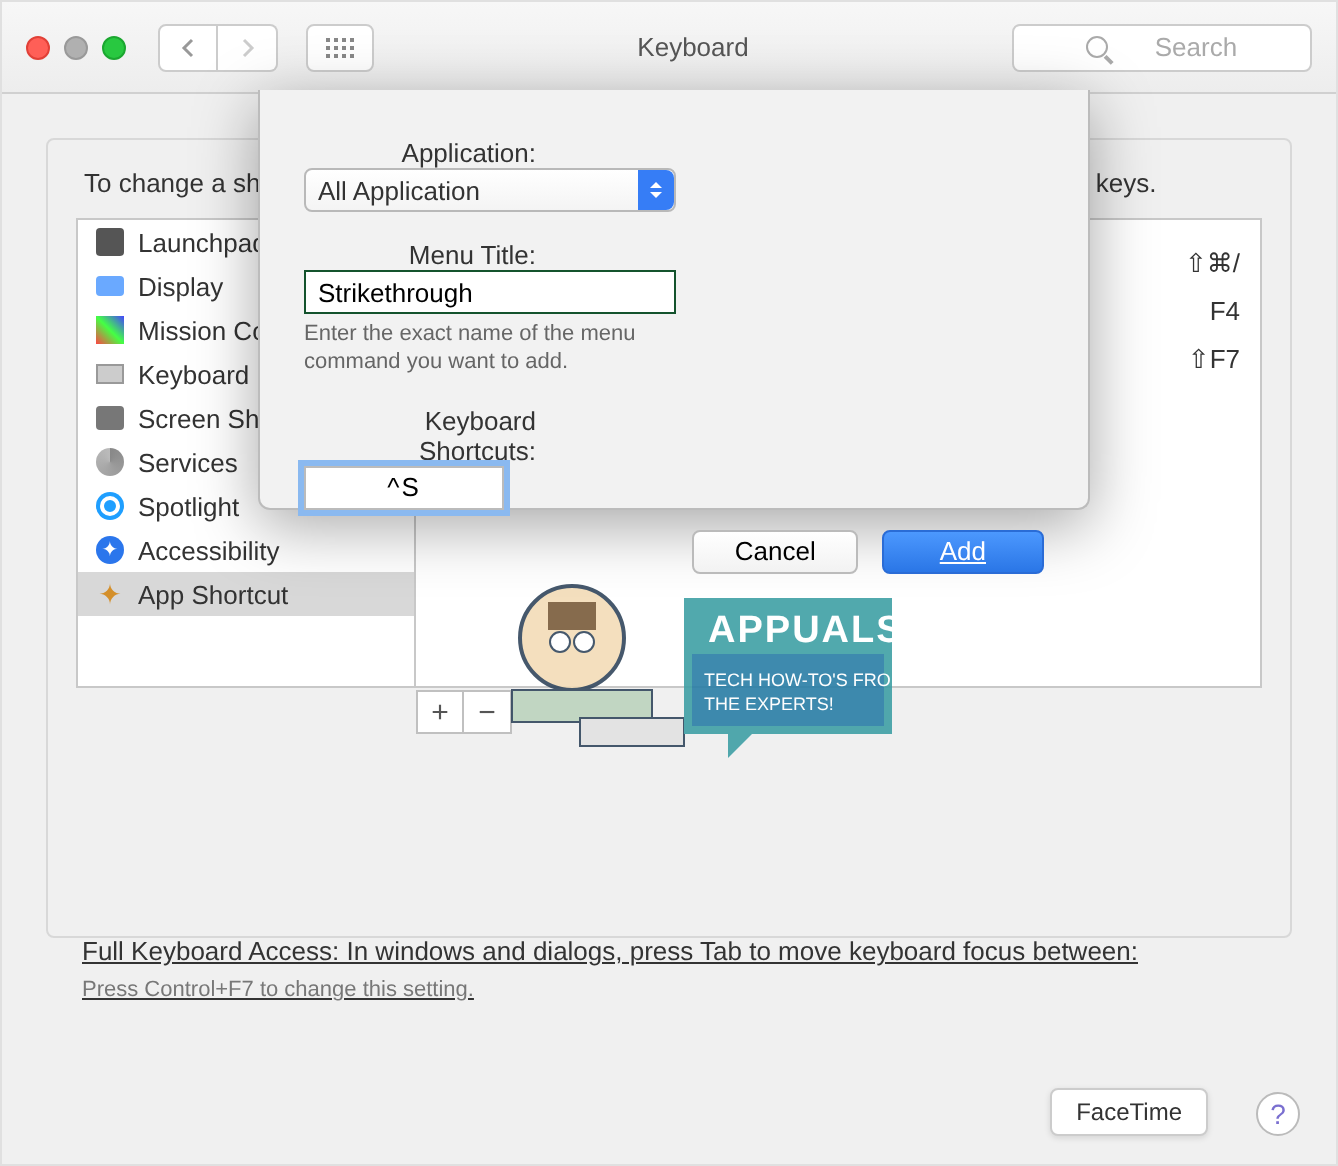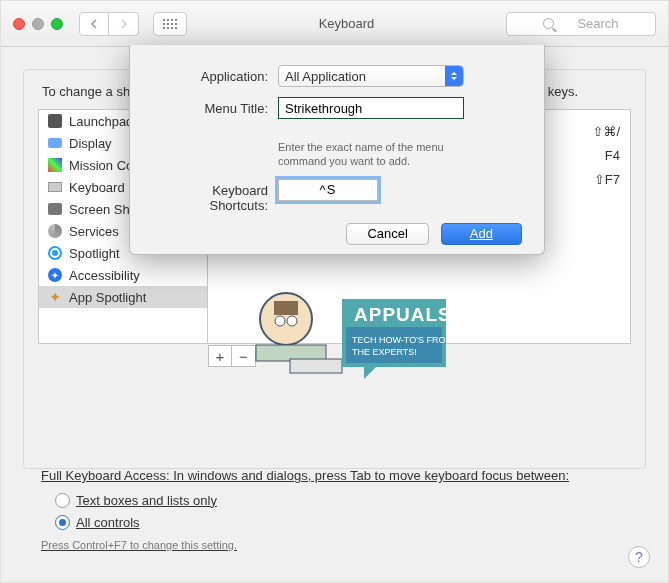--- a/index.html
+++ b/index.html
@@ -114,21 +114,21 @@
     top:44px; left:128px;
     width:416px; height:210px;
     background:#f2f2f2;
     border:1px solid #bcbcbc;
     border-top:none;
     border-radius:0 0 6px 6px;
     box-shadow:0 8px 32px rgba(0,0,0,0.35);
     padding:20px 22px 14px 22px;
     z-index:50;
   }
-  .form-row { display:flex; align-items:flex-start; margin-bottom:10px; }
+  .form-row { display:flex; align-items:flex-start; margin-bottom:10px;flex-direction:column; }
   .form-row label { width:126px; text-align:right; padding-right:10px; font-size:13px; padding-top:4px; }
   .form-row .ctrl { flex:1; }
   .popup {
     height:22px; width:186px;
     background:linear-gradient(#fff,#f4f4f4);
     border:1px solid #b9b9b9; border-radius:4px;
     display:flex; align-items:center; padding:0 6px;
     position:relative; font-size:13px;
   }
   .popup .arrows {
@@ -141,21 +141,21 @@
   .textin {
     height:22px; width:186px; border:1px solid #14532d; border-radius:0;
     background:#fff; padding:0 6px; font-size:13px;
   }
   .shortcut-in {
     height:22px; width:100px; border:1px solid #bbb; background:#fff;
     text-align:center; font-size:13px;
     letter-spacing:1px;
     outline:3px solid #8ab9f0; outline-offset:0px;
   }
-  .note { font-size:11px; color:#666; line-height:1.3; margin-top:21px; width:210px; }
+  .note { font-size:11px; color:#666; line-height:1.3; margin-top:3px; width:210px; }
   .sheet-buttons { display:flex; justify-content:flex-end; gap:12px; margin-top:6px; }
   .btn {
     height:22px; padding:0 20px; border-radius:4px; font-size:13px;
     border:1px solid #bbb; background:linear-gradient(#fff,#f2f2f2);
   }
   .btn.primary {
     background:linear-gradient(#4c98fe,#2a76e6); color:#fff; border-color:#2a6cd6;
     padding:0 28px;
     text-decoration:underline;
   }
@@ -288,49 +288,39 @@
           <div class="item">
               <span class="icon">
                 <span class="ic-access">✦</span>
               </span>
               <span>Accessibility</span>
             </div>
           <div class="item sel">
               <span class="icon">
                 <span class="ic-app">✦</span>
               </span>
-              <span>App Spotlight</span>
+              <span>App Shortcut</span>
             </div>
         </div>
         <div class="rightpane">
           <div class="shortcuts-col">
             <div>⇧⌘/</div>
             <div>F4</div>
             <div>⇧F7</div>
           </div>
           <div class="addremove">
             <button>+</button>
             <button>−</button>
           </div>
         </div>
       </div>
     </div>
 
     <div class="fka">
       <div class="fka-row">Full Keyboard Access: In windows and dialogs, press Tab to move keyboard focus between:</div>
-      <div class="radios">
-        <div class="radio-row">
-          <span class="radio"></span>
-          <span>Text boxes and lists only</span>
-        </div>
-        <div class="radio-row">
-          <span class="radio sel"></span>
-          <span>All controls</span>
-        </div>
-      </div>
       <div class="hint">Press Control+F7 to change this setting.</div>
     </div>
 
   </div>
 
   <div class="sheet">
     <div class="form-row">
       <label>Application:</label>
       <div class="ctrl">
         <div class="popup">
@@ -367,15 +357,16 @@
       <rect x="10" y="74" width="70" height="16" fill="#bcd4be" stroke="#32475d"></rect>
       <rect x="44" y="88" width="52" height="14" fill="#e2e2e2" stroke="#32475d"></rect>
       <polygon points="96,28 200,28 200,96 130,96 118,108 118,96 96,96" fill="#3fa0a5"></polygon>
       <polygon points="100,56 196,56 196,92 100,92" fill="#2a7ea6"></polygon>
       <text x="108" y="50" font-family="Arial Black,Arial" font-size="19" font-weight="900" fill="#fff" letter-spacing="1">APPUALS</text>
       <text x="106" y="72" font-family="Arial" font-size="9" fill="#fff">TECH HOW-TO'S FROM</text>
       <text x="106" y="84" font-family="Arial" font-size="9" fill="#fff">THE EXPERTS!</text>
     </g>
   </svg>
 
+  <div class="facetime">FaceTime</div>
   <div class="help">?</div>
 
 </div>
 
 </body></html>

